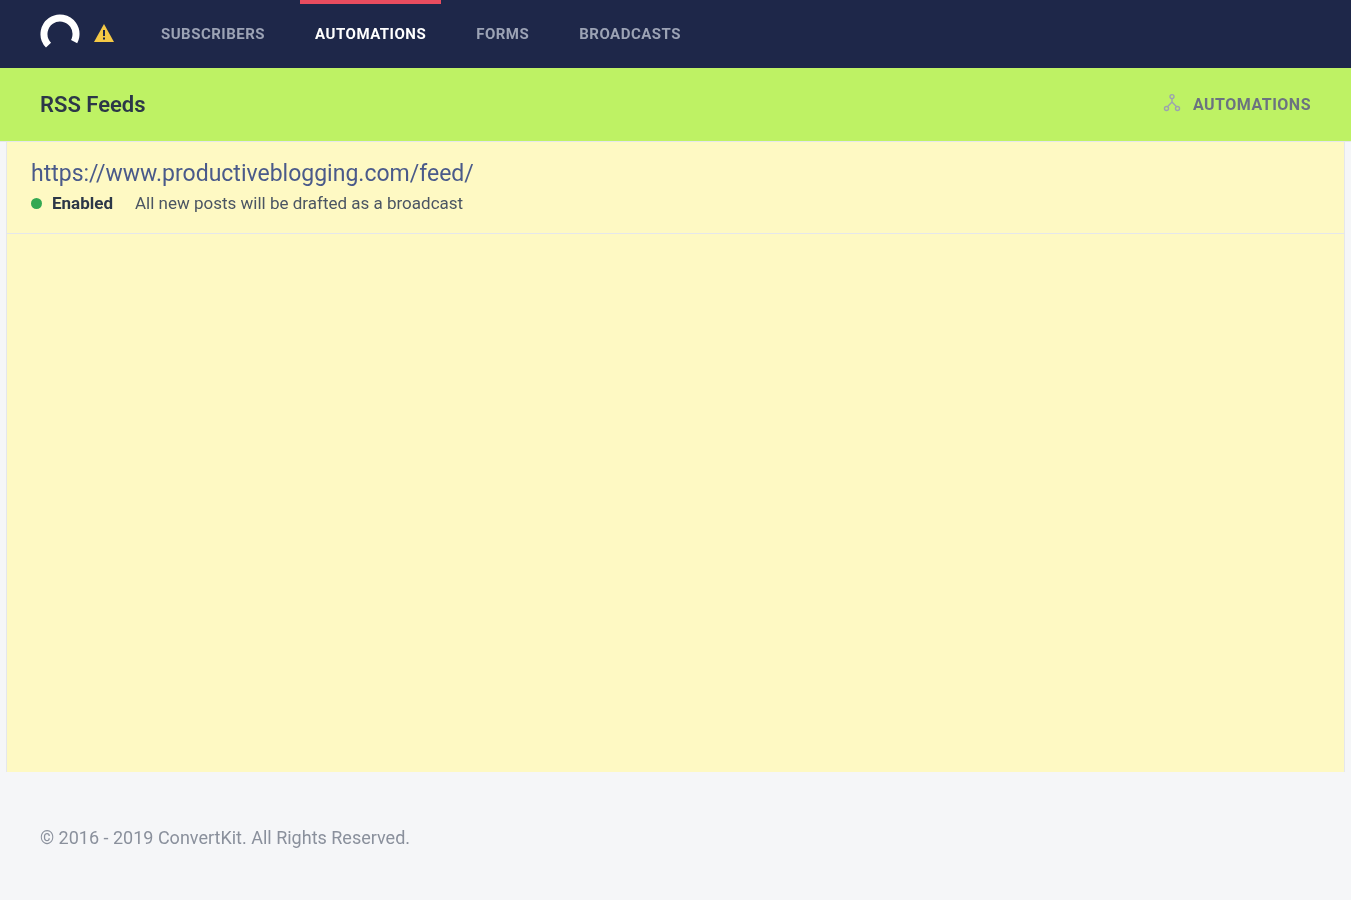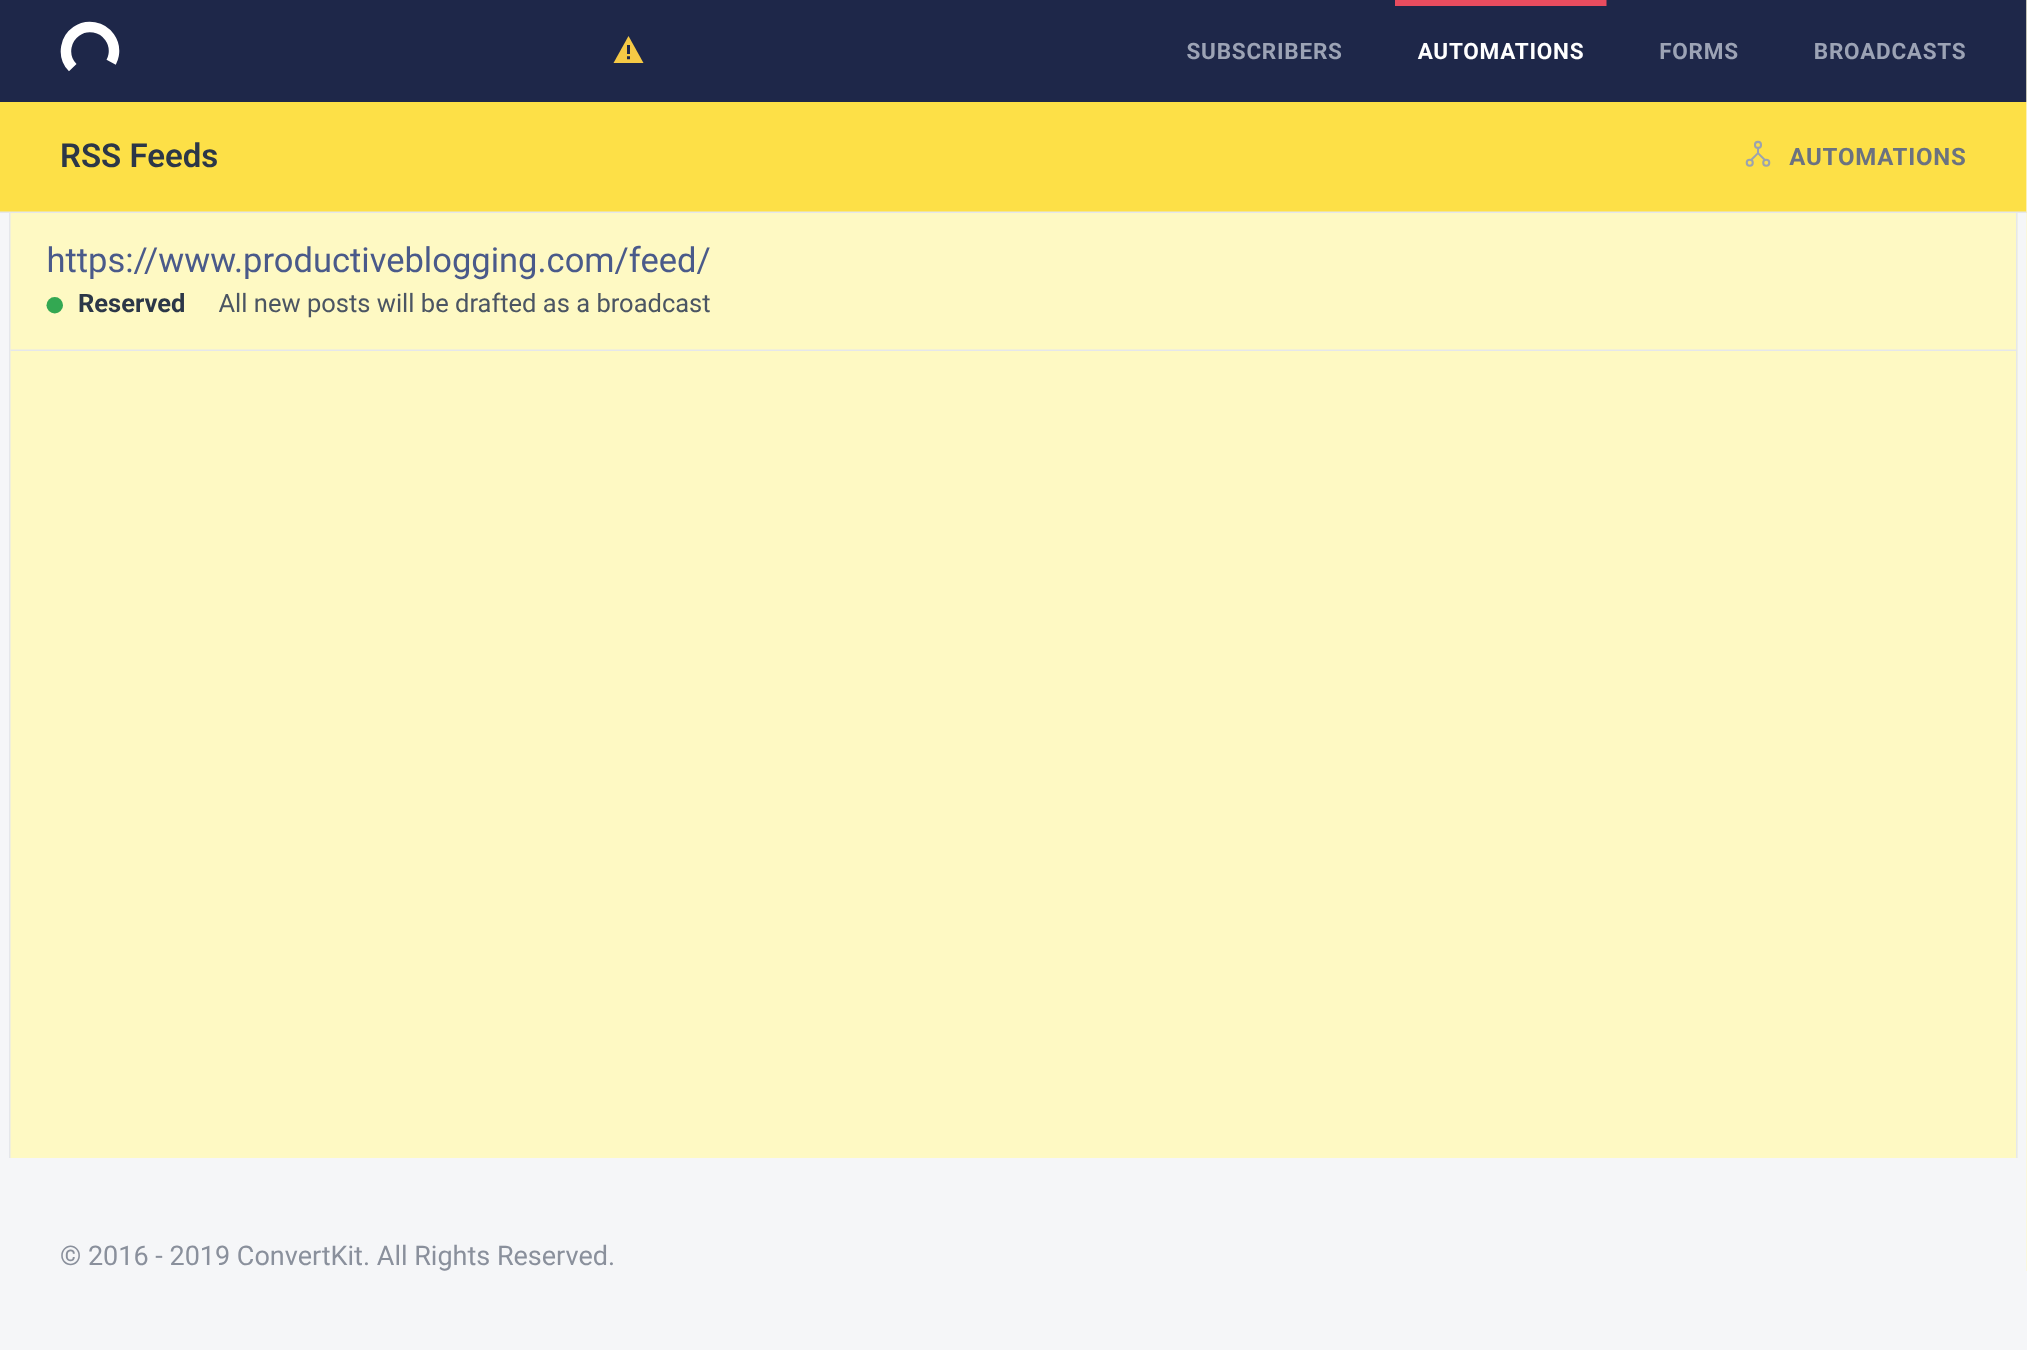--- a/index.html
+++ b/index.html
@@ -13,21 +13,20 @@
       width: 1351px;
       height: 900px;
       overflow: hidden;
     }
     .top-nav {
       background: #1e2749;
       height: 68px;
       display: flex;
       align-items: center;
       padding: 0 40px;
-      justify-content: space-between;
     }
     .logo {
       width: 40px;
       height: 40px;
       margin-right: 12px;
     }
     .warning-icon {
       width: 24px;
       height: 24px;
       margin-right: 45px;
@@ -54,21 +53,21 @@
     .nav-link.active::before {
       content: '';
       position: absolute;
       top: 0;
       left: -15px;
       right: -15px;
       height: 4px;
       background: #e84c5f;
     }
     .sub-header {
-      background: #fde047;
+      background: #bef264;
       height: 74px;
       display: flex;
       align-items: center;
       justify-content: space-between;
       padding: 0 40px;
       border-bottom: 1px solid #e5e7eb;
     }
     .page-title {
       font-size: 22px;
       font-weight: 600;
@@ -170,21 +169,21 @@
     </span>
     <span>AUTOMATIONS</span>
   </div>
 </div>
 
 <div class="content">
   <div class="feed-item">
     <div class="feed-url">https://www.productiveblogging.com/feed/</div>
     <div class="feed-status-row">
       <span class="status-dot"></span>
-      <span class="status-label">Reserved</span>
+      <span class="status-label">Enabled</span>
       <span class="status-desc">All new posts will be drafted as a broadcast</span>
     </div>
   </div>
 </div>
 
 <div class="footer">
   <span>© 2016 - 2019 ConvertKit. All Rights Reserved.</span>
 </div>
 
 </body></html>

